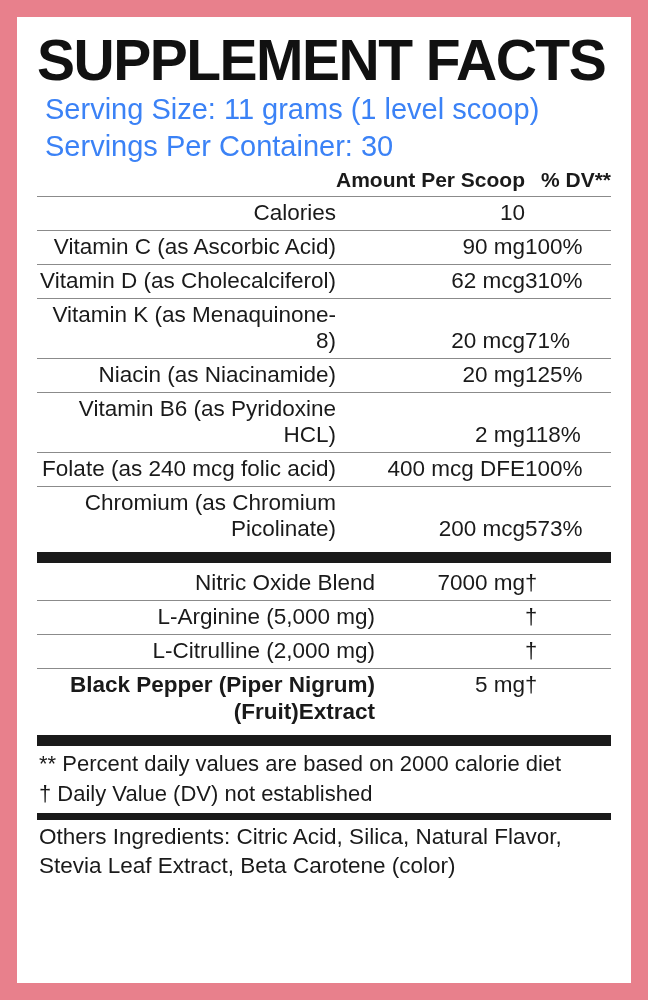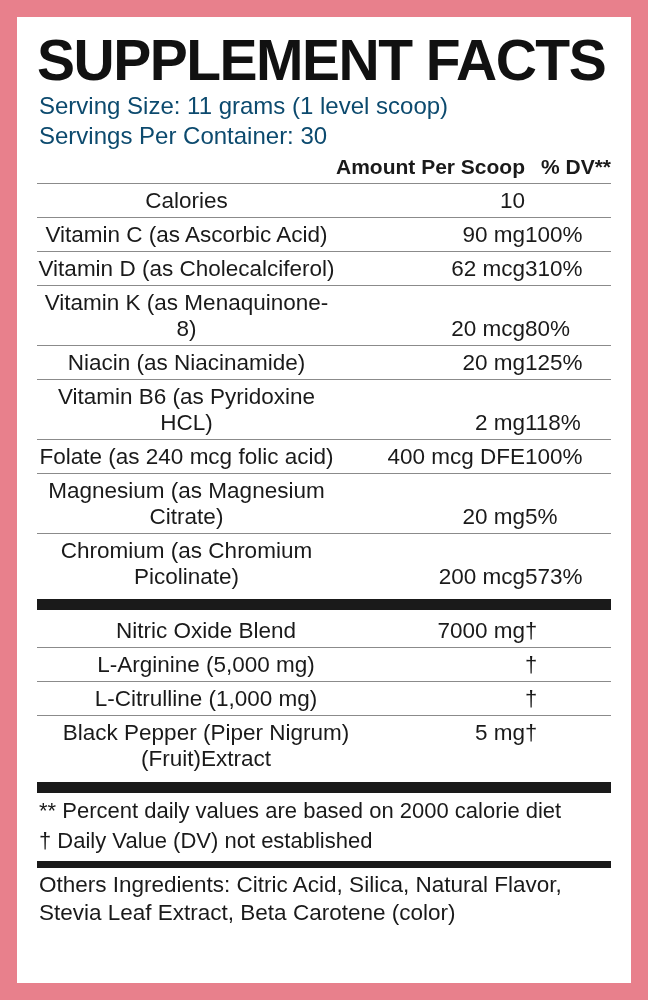--- a/index.html
+++ b/index.html
@@ -26,24 +26,24 @@
   .title {
     font-size: 57px;
     font-weight: bold;
     letter-spacing: -1.5px;
     line-height: 1.02;
     color: #111;
     margin: 6px 0 2px 0;
     white-space: nowrap;
   }
   .serving {
-    font-size: 24px;
-    color: #0c4a6e;
+    font-size: 29px;
+    color: #3b82f6;
     line-height: 1.26;
-    margin-left: 2px;
+    margin-left: 8px;
   }
   .rule-thick {
     height: 11px;
     background: #1a1a1a;
     margin: 6px 0 4px 0;
   }
   .rule-med {
     height: 7px;
     background: #1a1a1a;
     margin: 5px 0 3px 0;
@@ -60,21 +60,21 @@
   }
   table.facts .hdr th {
     font-weight: bold;
     font-size: 21px;
     border-bottom: none;
     padding-bottom: 4px;
   }
   table.facts tr.row td {
     border-top: 1.5px solid #8b8b8b;
   }
-  .c-name { text-align: center; padding-right: 6px; }
+  .c-name { text-align: right; padding-right: 6px; }
   .c-amt  { text-align: right; white-space: nowrap; padding-right: 10px; width: 150px;}
   .c-dv   { text-align: left; white-space: nowrap; width: 86px; }
   .hdr .c-amt { text-align: right; }
   .hdr .c-dv { text-align: right; }
   .indent { padding-left: 26px; }
   .blend td { border-top: 1.5px solid #8b8b8b; }
   .blend-first td { border-top: none; }
   .dagger { font-size: 22px; }
   .footnotes {
     font-size: 22px;
@@ -119,41 +119,36 @@
         <td class="c-dv">100%</td>
       </tr>
       <tr class="row">
         <td class="c-name">Vitamin D (as Cholecalciferol)</td>
         <td class="c-amt">62 mcg</td>
         <td class="c-dv">310%</td>
       </tr>
       <tr class="row">
         <td class="c-name">Vitamin K (as Menaquinone-8)</td>
         <td class="c-amt">20 mcg</td>
-        <td class="c-dv">80%</td>
+        <td class="c-dv">71%</td>
       </tr>
       <tr class="row">
         <td class="c-name">Niacin (as Niacinamide)</td>
         <td class="c-amt">20 mg</td>
         <td class="c-dv">125%</td>
       </tr>
       <tr class="row">
         <td class="c-name">Vitamin B6 (as Pyridoxine HCL)</td>
         <td class="c-amt">2 mg</td>
         <td class="c-dv">118%</td>
       </tr>
       <tr class="row">
         <td class="c-name">Folate (as 240 mcg folic acid)</td>
         <td class="c-amt">400 mcg DFE</td>
         <td class="c-dv">100%</td>
-      </tr>
-      <tr class="row">
-        <td class="c-name">Magnesium (as Magnesium Citrate)</td>
-        <td class="c-amt">20 mg</td>
-        <td class="c-dv">5%</td>
       </tr>
       <tr class="row">
         <td class="c-name">Chromium (as Chromium Picolinate)</td>
         <td class="c-amt">200 mcg</td>
         <td class="c-dv">573%</td>
       </tr>
     </tbody>
   </table>
 
   <div class="rule-thick"></div>
@@ -164,26 +159,26 @@
         <td class="c-name">Nitric Oxide Blend</td>
         <td class="c-amt">7000 mg</td>
         <td class="c-dv dagger">†</td>
       </tr>
       <tr class="blend">
         <td class="c-name indent">L-Arginine (5,000 mg)</td>
         <td class="c-amt"></td>
         <td class="c-dv dagger">†</td>
       </tr>
       <tr class="blend">
-        <td class="c-name indent">L-Citrulline (1,000 mg)</td>
+        <td class="c-name indent">L-Citrulline (2,000 mg)</td>
         <td class="c-amt"></td>
         <td class="c-dv dagger">†</td>
       </tr>
       <tr class="blend">
-        <td class="c-name two-line-name" style="white-space: pre-line;">Black Pepper (Piper Nigrum)
+        <td class="c-name two-line-name" style="white-space: pre-line; font-weight: bold;">Black Pepper (Piper Nigrum)
 (Fruit)Extract</td>
         <td class="c-amt" style="vertical-align: top;">5 mg</td>
         <td class="c-dv dagger" style="vertical-align: top;">†</td>
       </tr>
     </tbody>
   </table>
 
   <div class="rule-thick"></div>
 
   <div class="footnotes">** Percent daily values are based on 2000 calorie diet</div>

